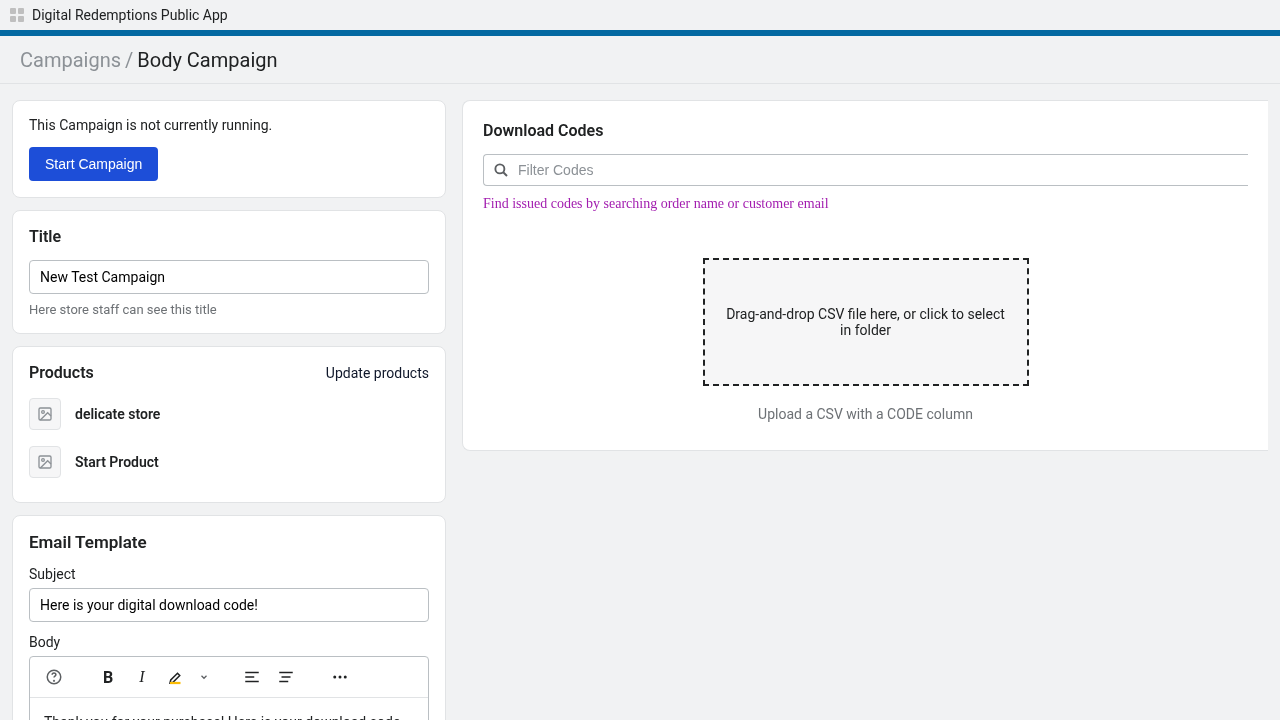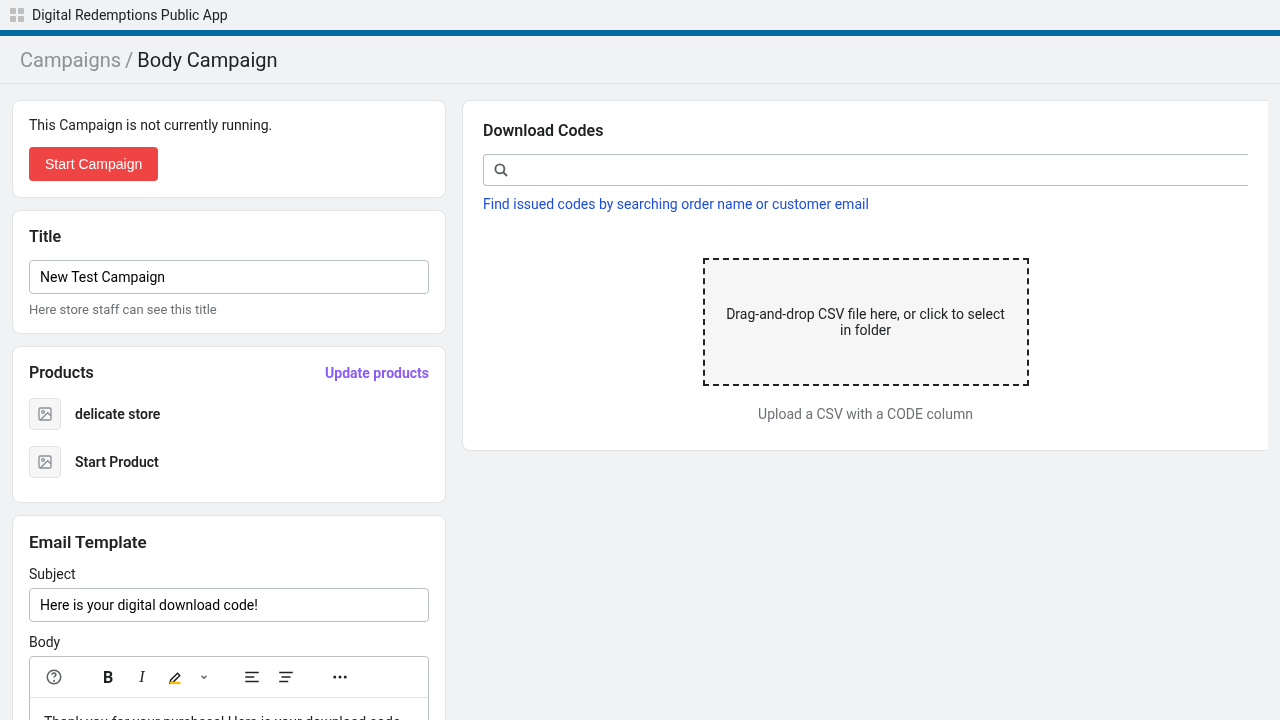--- a/index.html
+++ b/index.html
@@ -50,21 +50,21 @@
 .left-col { width: 434px; display: flex; flex-direction: column; gap: 12px; }
 .right-col { flex: 1; }
 .card {
   background: #fff;
   border: 1px solid #e1e3e5;
   border-radius: 8px;
   padding: 16px;
 }
 .status-text { margin-bottom: 14px; }
 .btn-primary {
-  background: #ef4444;
+  background: #1d4ed8;
   color: #fff;
   border: none;
   border-radius: 4px;
   padding: 9px 16px;
   font-size: 14px;
   cursor: pointer;
 }
 .section-title { font-size: 16px; font-weight: 600; margin-bottom: 14px; }
 .section-title.big { font-size: 17px; }
 .input {
@@ -75,21 +75,21 @@
   font-size: 14px;
   font-family: inherit;
 }
 .helper { color: #6d7175; font-size: 13px; margin-top: 8px; }
 .card-header {
   display: flex;
   justify-content: space-between;
   align-items: center;
   margin-bottom: 8px;
 }
-.link { color: #8b5cf6; font-size: 14px; cursor: pointer; text-decoration: none; font-weight: bold; }
+.link { color: #0f172a; font-size: 14px; cursor: pointer; text-decoration: none; }
 .product-row {
   display: flex;
   align-items: center;
   gap: 14px;
   padding: 8px 0;
 }
 .product-thumb {
   width: 32px; height: 32px;
   background: #f6f6f7;
   border: 1px solid #e1e3e5;
@@ -136,21 +136,21 @@
   margin-bottom: 10px;
 }
 .search-wrap input {
   border: none;
   outline: none;
   font-size: 14px;
   flex: 1;
   color: #202223;
 }
 .search-wrap input::placeholder { color: #8c9196; }
-.search-helper { color: #1d4ed8; font-size: 14px; margin-bottom: 46px; }
+.search-helper { color: #a21caf; font-size: 14px; margin-bottom: 46px; font-family: Liberation Serif, serif; }
 .dropzone-wrap {
   display: flex;
   flex-direction: column;
   align-items: center;
 }
 .dropzone {
   width: 326px;
   height: 128px;
   border: 2px dashed #202223;
   background: #f6f6f7;
@@ -292,20 +292,21 @@
   <div class="right-col">
     <div class="card download-card">
       <h2>Download Codes</h2>
       <div class="search-wrap">
         <span>
           <svg width="18" height="18" viewBox="0 0 24 24" fill="none" stroke="#5c5f62" stroke-width="2.5">
               <circle cx="10.5" cy="10.5" r="6"></circle>
               <line x1="20" y1="20" x2="15" y2="15"></line>
             </svg>
         </span>
+        <input placeholder="Filter Codes" style="">
       </div>
       <div class="search-helper">Find issued codes by searching order name or customer email</div>
       <div class="dropzone-wrap">
         <div class="dropzone">
           <span>Drag-and-drop CSV file here, or click to select in folder</span>
         </div>
         <div class="dropzone-helper">Upload a CSV with a CODE column</div>
       </div>
     </div>
   </div>

